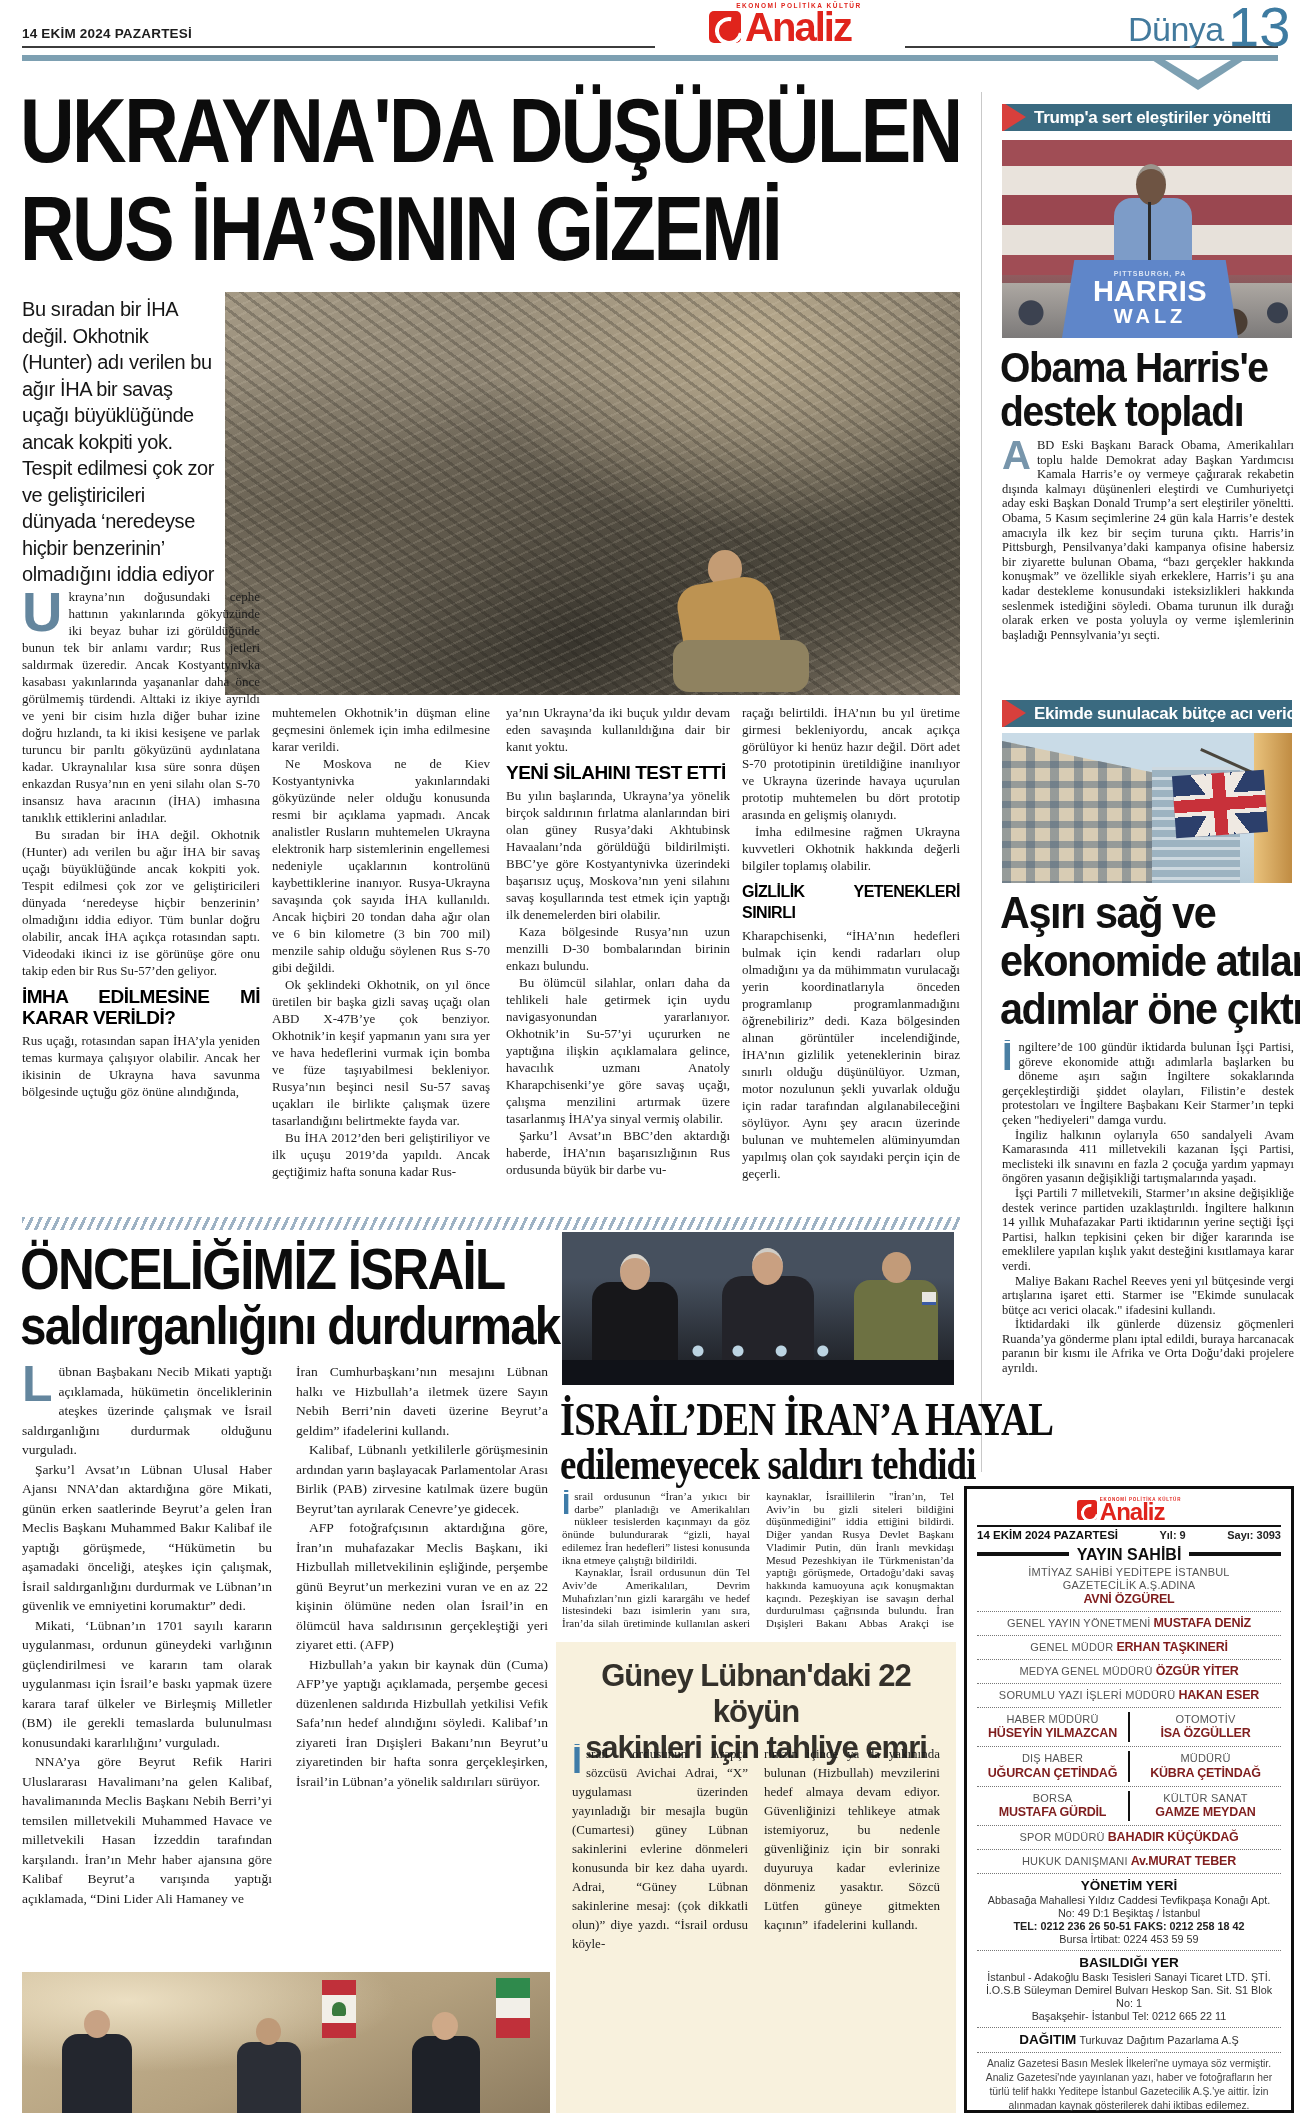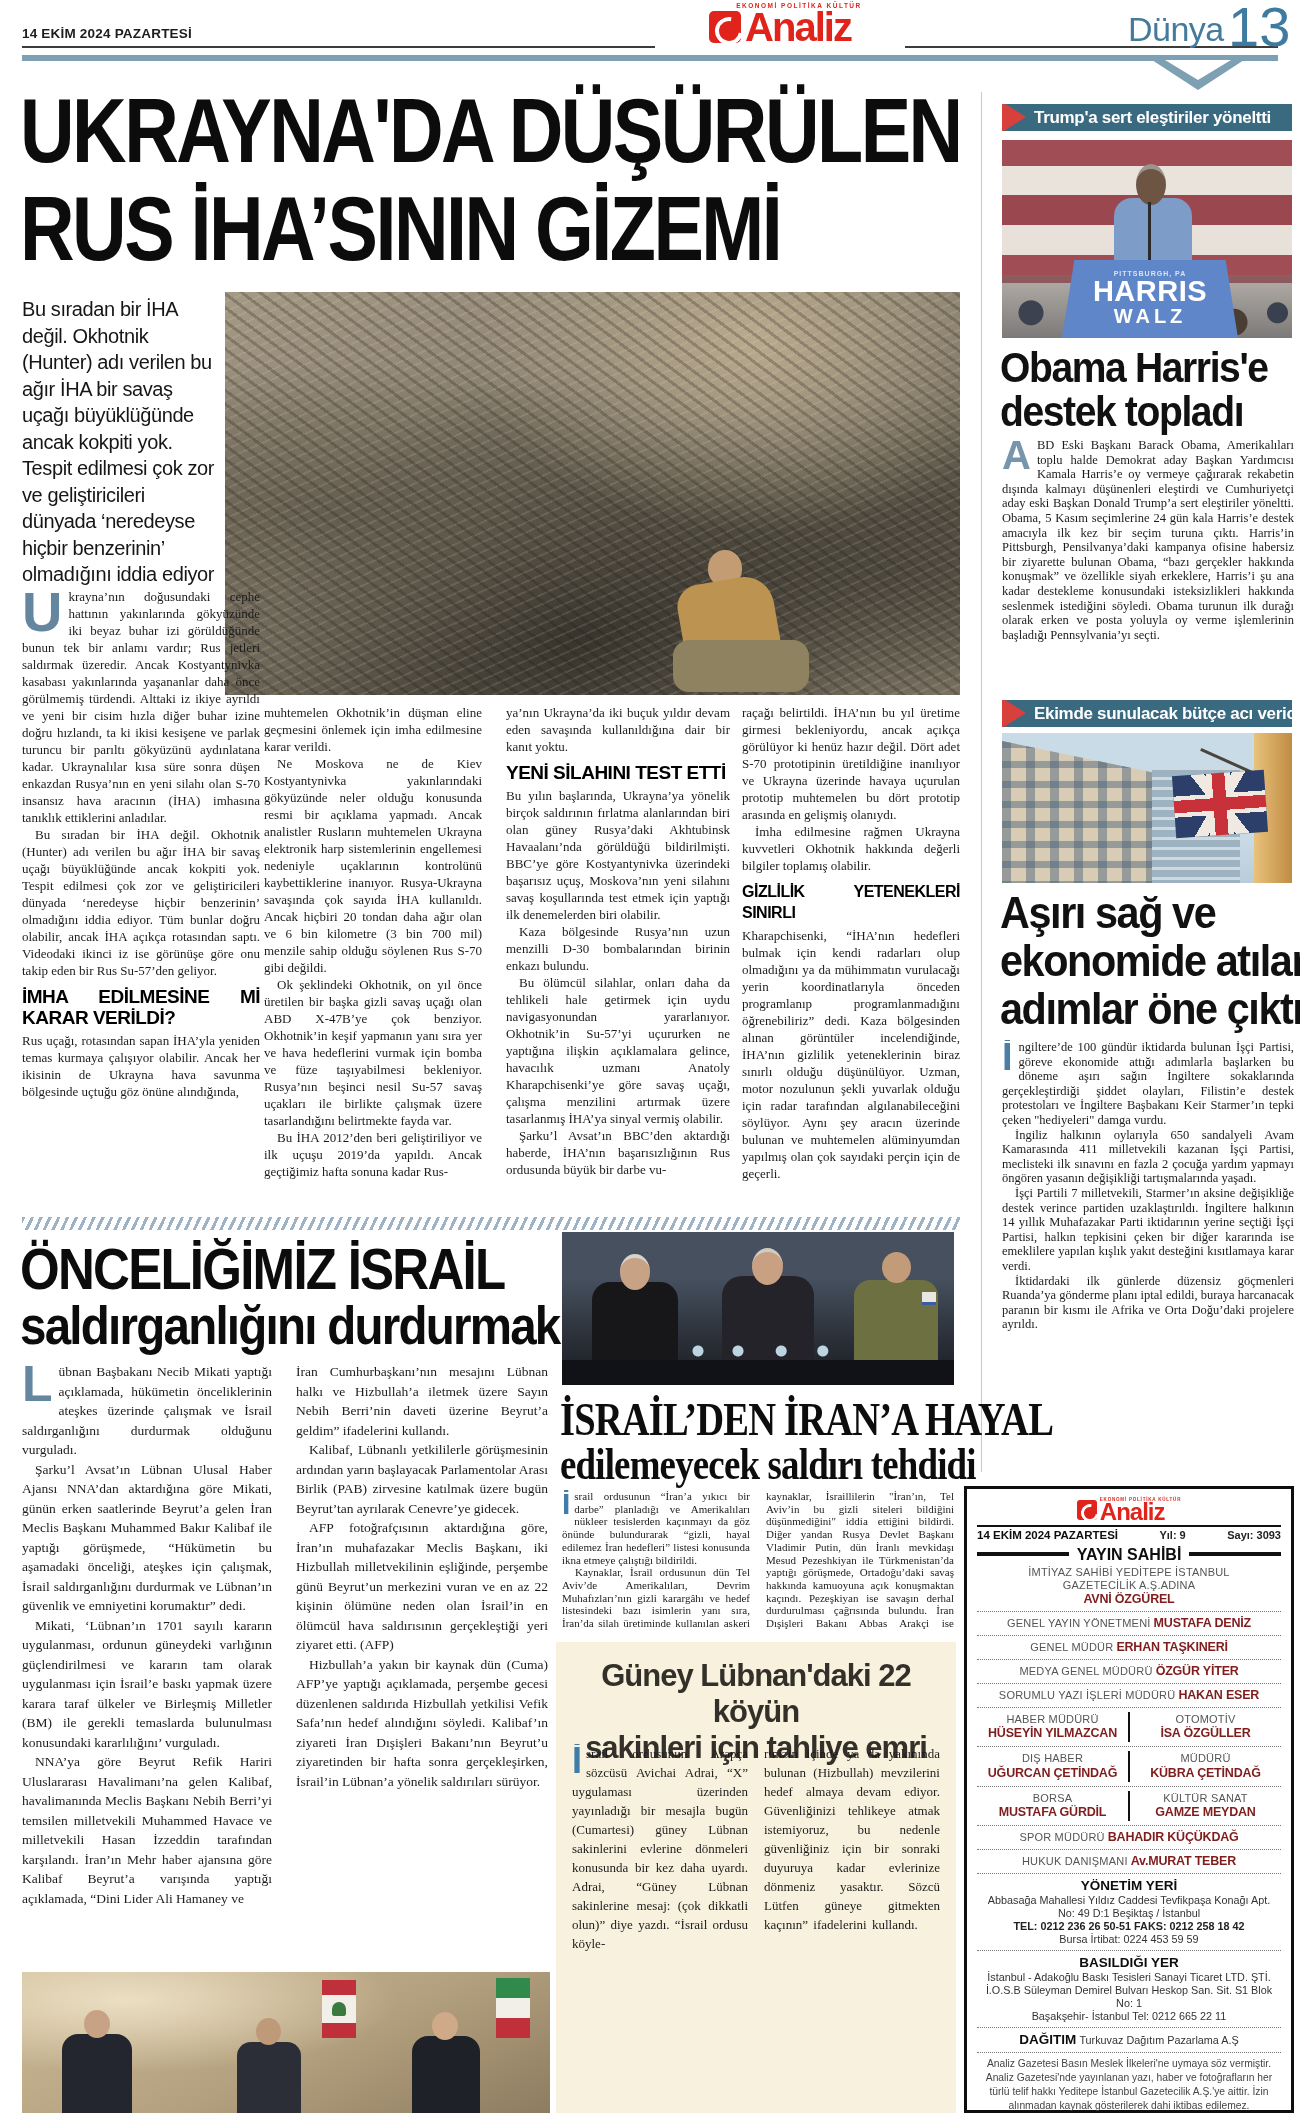--- a/index.html
+++ b/index.html
@@ -79,21 +79,21 @@
     <div class="abs" style="left:448px;top:348px;width:136px;height:52px;border-radius:16px;background:#8f8260;"></div>
   </div>
 
   <div class="abs serifcol" style="left:22px;top:588px;width:238px;height:626px;font-size:13px;line-height:17px;">
     <p class="first"><span class="dropcap" style="font-size:56px;line-height:44px;">U</span><span>krayna’nın doğusundaki cephe hattının yakınlarında gökyüzünde iki beyaz buhar izi görüldüğünde bunun tek bir anlamı vardır; Rus jetleri saldırmak üzeredir. Ancak Kostyantynivka kasabası yakınlarında yaşananlar daha önce görülmemiş türdendi. Alttaki iz ikiye ayrıldı ve yeni bir cisim hızla diğer buhar izine doğru hızlandı, ta ki ikisi kesişene ve parlak turuncu bir parıltı gökyüzünü aydınlatana kadar. Ukraynalılar kısa süre sonra düşen enkazdan Rusya’nın en yeni silahı olan S-70 insansız hava aracının (İHA) imhasına tanıklık ettiklerini anladılar.</span></p>
     <p>Bu sıradan bir İHA değil. Okhotnik (Hunter) adı verilen bu ağır İHA bir savaş uçağı büyüklüğünde ancak kokpiti yok. Tespit edilmesi çok zor ve geliştiricileri dünyada ‘neredeyse hiçbir benzerinin’ olmadığını iddia ediyor. Tüm bunlar doğru olabilir, ancak İHA açıkça rotasından saptı. Videodaki ikinci iz ise görünüşe göre onu takip eden bir Rus Su-57’den geliyor.</p>
     <div class="bsub" style="font-size:19px;line-height:21px;">İMHA EDİLMESİNE Mİ KARAR VERİLDİ?</div>
     <p class="first">Rus uçağı, rotasından sapan İHA’yla yeniden temas kurmaya çalışıyor olabilir. Ancak her ikisinin de Ukrayna hava savunma bölgesinde uçtuğu göz önüne alındığında,</p>
   </div>
 
-  <div class="abs serifcol" style="left:264px;top:704px;width:218px;height:510px;font-size:13px;line-height:17px;">
+  <div class="abs serifcol" style="left:272px;top:704px;width:218px;height:510px;font-size:13px;line-height:17px;">
     <p class="first">muhtemelen Okhotnik’in düşman eline geçmesini önlemek için imha edilmesine karar verildi.</p>
     <p>Ne Moskova ne de Kiev Kostyantynivka yakınlarındaki gökyüzünde neler olduğu konusunda resmi bir açıklama yapmadı. Ancak analistler Rusların muhtemelen Ukrayna elektronik harp sistemlerinin engellemesi nedeniyle uçaklarının kontrolünü kaybettiklerine inanıyor. Rusya-Ukrayna savaşında çok sayıda İHA kullanıldı. Ancak hiçbiri 20 tondan daha ağır olan ve 6 bin kilometre (3 bin 700 mil) menzile sahip olduğu söylenen Rus S-70 gibi değildi.</p>
     <p>Ok şeklindeki Okhotnik, on yıl önce üretilen bir başka gizli savaş uçağı olan ABD X-47B’ye çok benziyor. Okhotnik’in keşif yapmanın yanı sıra yer ve hava hedeflerini vurmak için bomba ve füze taşıyabilmesi bekleniyor. Rusya’nın beşinci nesil Su-57 savaş uçakları ile birlikte çalışmak üzere tasarlandığını belirtmekte fayda var.</p>
     <p>Bu İHA 2012’den beri geliştiriliyor ve ilk uçuşu 2019’da yapıldı. Ancak geçtiğimiz hafta sonuna kadar Rus-</p>
   </div>
 
   <div class="abs serifcol" style="left:506px;top:704px;width:224px;height:510px;font-size:13px;line-height:17px;">
     <p class="first">ya’nın Ukrayna’da iki buçuk yıldır devam eden savaşında kullanıldığına dair bir kanıt yoktu.</p>
     <div class="bsub" style="font-size:19px;line-height:21px;">YENİ SİLAHINI TEST ETTİ</div>
     <p class="first">Bu yılın başlarında, Ukrayna’ya yönelik birçok saldırının fırlatma alanlarından biri olan güney Rusya’daki Akhtubinsk Havaalanı’nda görüldüğü bildirilmişti. BBC’ye göre Kostyantynivka üzerindeki başarısız uçuş, Moskova’nın yeni silahını savaş koşullarında test etmek için yaptığı ilk denemelerden biri olabilir.</p>
@@ -163,20 +163,21 @@
   </div>
 
   <div class="abs" style="left:1000px;top:888px;font-size:44px;font-weight:bold;color:#111;letter-spacing:-1.5px;white-space:nowrap;transform:scaleX(.94);transform-origin:left top;">Aşırı sağ ve</div>
   <div class="abs" style="left:1000px;top:936px;font-size:44px;font-weight:bold;color:#111;letter-spacing:-1.5px;white-space:nowrap;transform:scaleX(.94);transform-origin:left top;">ekonomide atılan</div>
   <div class="abs" style="left:1000px;top:984px;font-size:44px;font-weight:bold;color:#111;letter-spacing:-1.5px;white-space:nowrap;transform:scaleX(.94);transform-origin:left top;">adımlar öne çıktı</div>
 
   <div class="abs serifcol" style="left:1002px;top:1040px;width:292px;height:436px;font-size:12.5px;line-height:14.6px;">
     <p class="first"><span class="dropcap" style="font-size:38px;line-height:30px;color:#4a7fa3;">İ</span><span>ngiltere’de 100 gündür iktidarda bulunan İşçi Partisi, göreve ekonomide attığı adımlarla başlarken bu döneme aşırı sağın İngiltere sokaklarında gerçekleştirdiği şiddet olayları, Filistin’e destek protestoları ve İngiltere Başbakanı Keir Starmer’ın tepki çeken "hediyeleri" damga vurdu.</span></p>
     <p>İngiliz halkının oylarıyla 650 sandalyeli Avam Kamarasında 411 milletvekili kazanan İşçi Partisi, meclisteki ilk sınavını en fazla 2 çocuğa yardım yapmayı öngören yasanın değişikliği tartışmalarında yaşadı.</p>
     <p>İşçi Partili 7 milletvekili, Starmer’ın aksine değişikliğe destek verince partiden uzaklaştırıldı. İngiltere halkının 14 yıllık Muhafazakar Parti iktidarının yerine seçtiği İşçi Partisi, halkın tepkisini çeken bir diğer kararında ise emeklilere yapılan kışlık yakıt desteğini kısıtlamaya karar verdi.</p>
+    <p>Maliye Bakanı Rachel Reeves yeni yıl bütçesinde vergi artışlarına işaret etti. Starmer ise "Ekimde sunulacak bütçe acı verici olacak." ifadesini kullandı.</p>
     <p>İktidardaki ilk günlerde düzensiz göçmenleri Ruanda’ya gönderme planı iptal edildi, buraya harcanacak paranın bir kısmı ile Afrika ve Orta Doğu’daki projelere ayrıldı.</p>
   </div>
 
   <div class="abs headline" style="left:20px;top:1240px;font-size:58px;letter-spacing:-2px;transform:scaleX(.88);">ÖNCELİĞİMİZ İSRAİL</div>
   <div class="abs headline" style="left:20px;top:1298px;font-size:54px;letter-spacing:-2px;transform:scaleX(.88);">saldırganlığını durdurmak</div>
 
   <div class="abs serifcol" style="left:22px;top:1362px;width:250px;height:602px;font-size:13.5px;line-height:19.5px;">
     <p class="first"><span class="dropcap" style="font-size:50px;line-height:40px;">L</span><span>übnan Başbakanı Necib Mikati yaptığı açıklamada, hükümetin önceliklerinin ateşkes üzerinde çalışmak ve İsrail saldırganlığını durdurmak olduğunu vurguladı.</span></p>
     <p>Şarku’l Avsat’ın Lübnan Ulusal Haber Ajansı NNA’dan aktardığına göre Mikati, günün erken saatlerinde Beyrut’a gelen İran Meclis Başkanı Muhammed Bakır Kalibaf ile yaptığı görüşmede, “Hükümetin bu aşamadaki önceliği, ateşkes için çalışmak, İsrail saldırganlığını durdurmak ve Lübnan’ın güvenlik ve emniyetini korumaktır” dedi.</p>
     <p>Mikati, ‘Lübnan’ın 1701 sayılı kararın uygulanması, ordunun güneydeki varlığının güçlendirilmesi ve kararın tam olarak uygulanması için İsrail’e baskı yapmak üzere karara taraf ülkeler ve Birleşmiş Milletler (BM) ile gerekli temaslarda bulunulması konusundaki kararlılığını’ vurguladı.</p>

